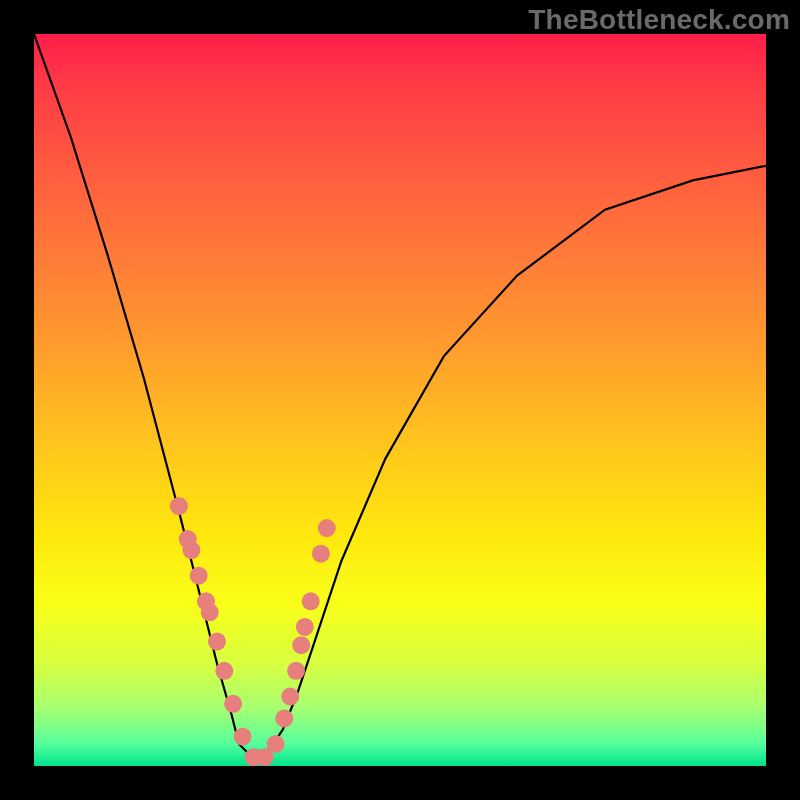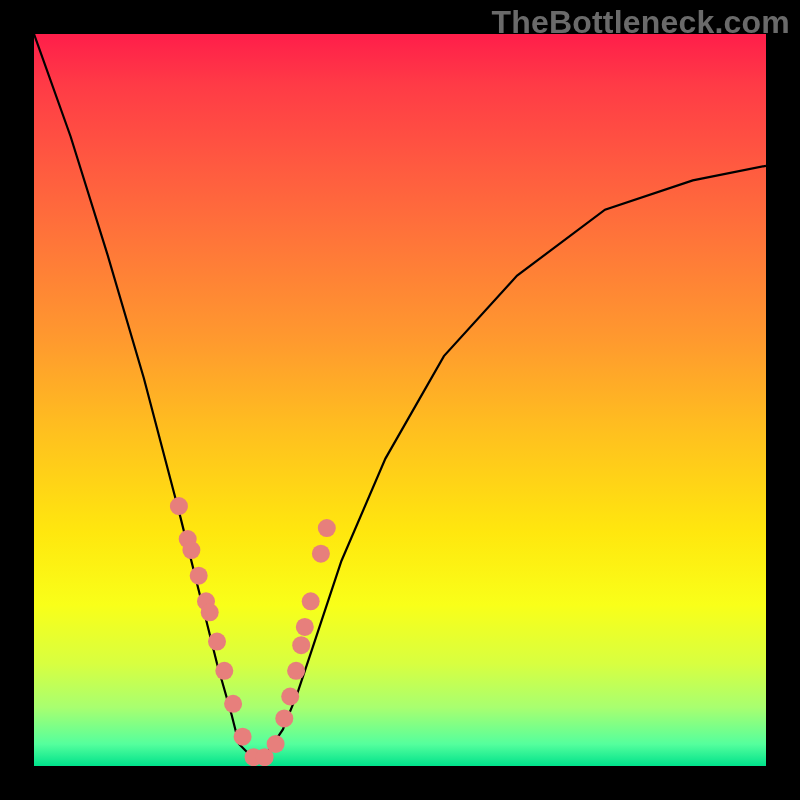--- a/index.html
+++ b/index.html
@@ -43,21 +43,21 @@
       #a8ff70 92%,
       #55ff9d 97%,
       #00e28b 100%
     );
   }
   .watermark {
     position: absolute;
     top: 4px;
     right: 10px;
     font-family: Arial, Helvetica, sans-serif;
-    font-size: 32px;
+    font-size: 28px;
     font-weight: 600;
     color: #6a6a6a;
     letter-spacing: 0.2px;
   }
   svg.curve {
     position: absolute;
     inset: 0;
     width: 732px;
     height: 732px;
   }

